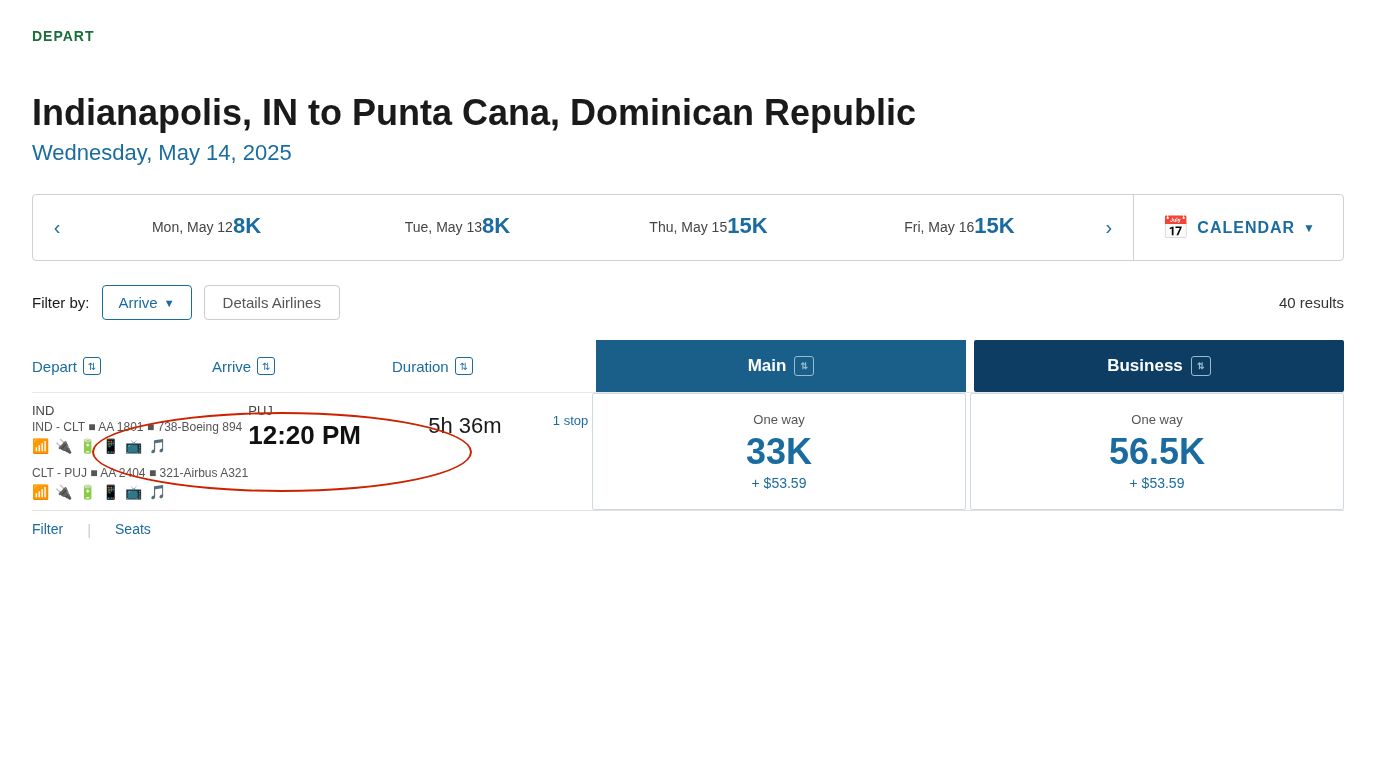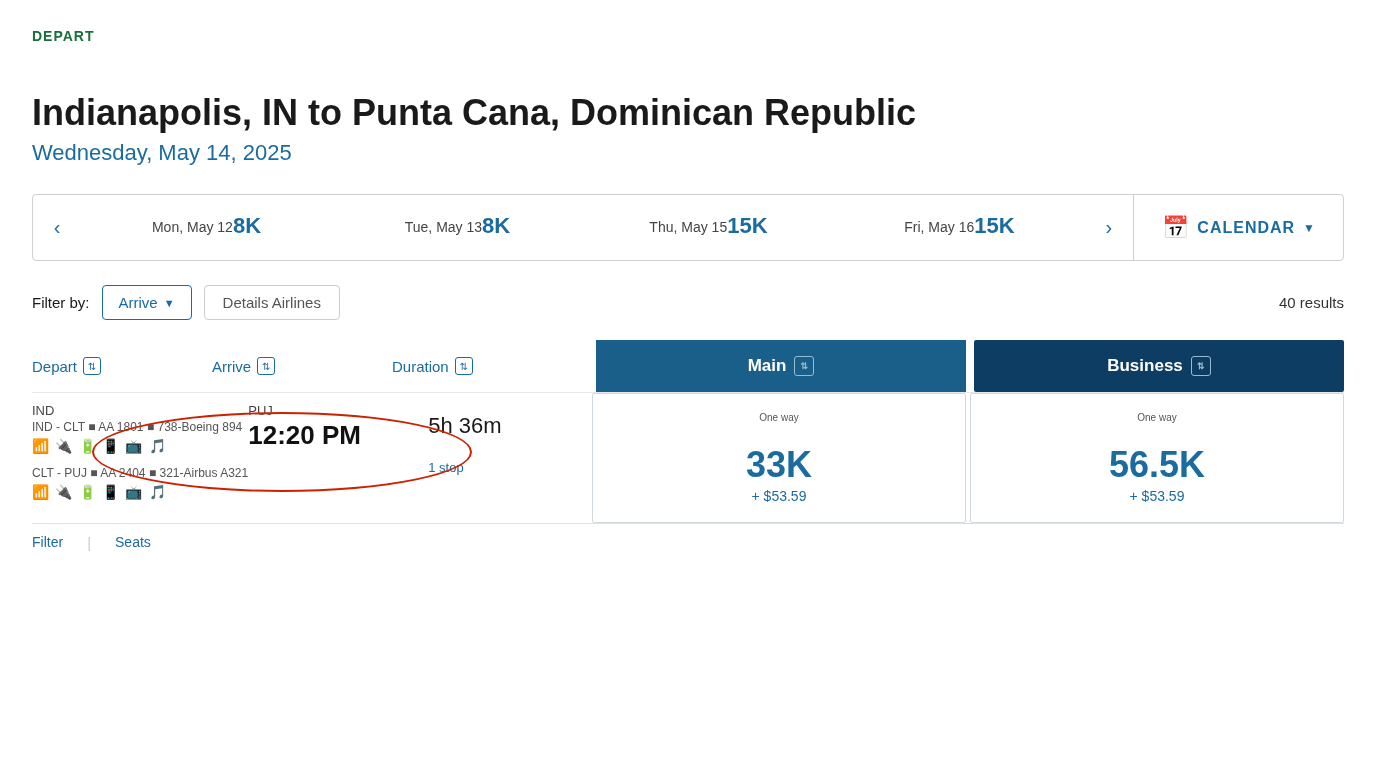--- a/index.html
+++ b/index.html
@@ -37,21 +37,21 @@
     .results-count { margin-left: auto; font-size: 15px; color: #333; }
     .col-main-btn { flex: 1; background: #1a5f8a; color: #fff; display: flex; align-items: center; justify-content: center; gap: 8px; font-size: 17px; font-weight: 700; padding: 16px; cursor: pointer; border: none; margin-right: 4px; border-radius: 0; }
     .col-business-btn { flex: 1; background: #0d3d63; color: #fff; display: flex; align-items: center; justify-content: center; gap: 8px; font-size: 17px; font-weight: 700; padding: 16px; cursor: pointer; border: none; border-radius: 2px; }
     .col-sort-icon { width: 20px; height: 20px; border: 1.5px solid #9bc; border-radius: 3px; display: flex; flex-direction: column; align-items: center; justify-content: center; font-size: 9px; color: #9bc; }
     .route-details { font-size: 12px; color: #555; margin-bottom: 4px; }
     .icons-row { display: flex; gap: 6px; margin-bottom: 4px; font-size: 14px; color: #555; }
 
     
     .pricing-cards { display: flex; flex: 1; gap: 4px; }
     .price-card { flex: 1; border: 1px solid #d0d8e0; border-radius: 2px; display: flex; flex-direction: column; align-items: center; justify-content: center; padding: 18px 12px; text-align: center; cursor: pointer; }
-    .one-way-label { font-size: 10px; color: #555; margin-bottom: 21px; }
+    .one-way-label { font-size: 13px; color: #555; margin-bottom: 4px; }
     .price-points { font-size: 36px; font-weight: 600; color: #1a6ba0; margin-bottom: 2px; }
     .price-cash { font-size: 14px; color: #1a6ba0; }
 
     
     .flight-links { border-top: 1px solid #e0e0e0; padding: 10px 0; display: flex; gap: 24px; }
     .flight-link { font-size: 14px; color: #1a6ba0; cursor: pointer; text-decoration: none; }
     .divider { color: #ccc; }
 
     .header-row { display: flex; align-items: stretch; margin-bottom: 0; gap: 4px; }
     .header-left { flex: 0 0 560px; display: flex; align-items: center; padding: 10px 0; }
@@ -59,21 +59,21 @@
     .hcol { display: flex; align-items: center; gap: 6px; color: #1a6ba0; font-size: 15px; font-weight: 400; cursor: pointer; }
     .hcol.depart-col { min-width: 180px; }
     .hcol.arrive-col { min-width: 180px; }
     .hcol.dur-col { min-width: 160px; }
     .sort-box { border: 1.5px solid #1a6ba0; border-radius: 3px; width: 18px; height: 18px; display: flex; align-items: center; justify-content: center; font-size: 10px; }
 
     .flight-row { display: flex; align-items: stretch; border-top: 1px solid #e8e8e8; }
     .flight-left { flex: 0 0 560px; padding: 10px 0 6px 0; }
     .seg-airports { font-size: 13px; color: #444; margin-bottom: 2px; display: flex; gap: 8px; align-items: center; }
     .time-big { font-size: 26px; font-weight: 600; color: #111; }
-    .dur-col-cell { display: flex; flex-direction: column; padding: 10px 0; min-width: 160px; justify-content: space-between; gap: 21px; }
+    .dur-col-cell { display: flex; flex-direction: row; padding: 10px 0; min-width: 160px; justify-content: space-between; gap: 21px; }
     .dur-big { font-size: 22px; font-weight: 500; }
     .stops-lbl { font-size: 13px; color: #1a6ba0; }
   </style>
 </head>
 <body>
 
 <div class="page">
 
   <div class="depart-label">DEPART</div>
   <div class="route-title">Indianapolis, IN to Punta Cana, Dominican Republic</div>

